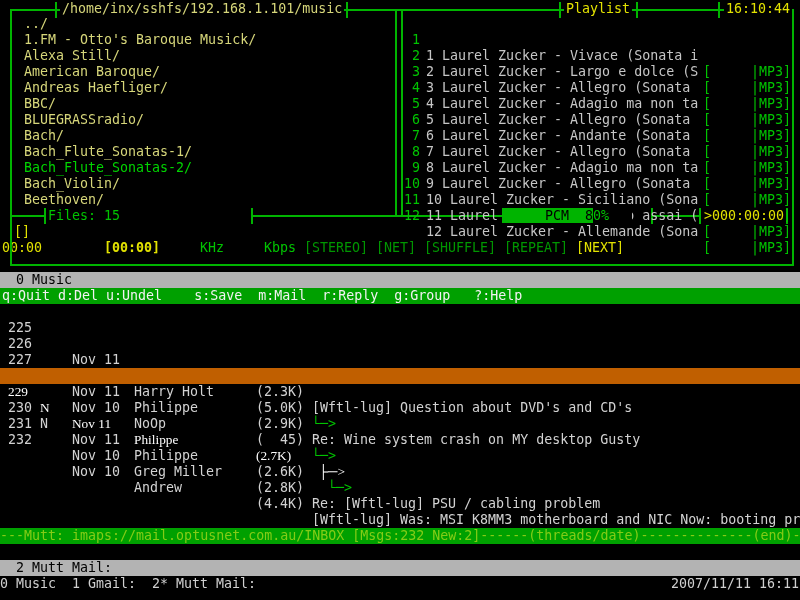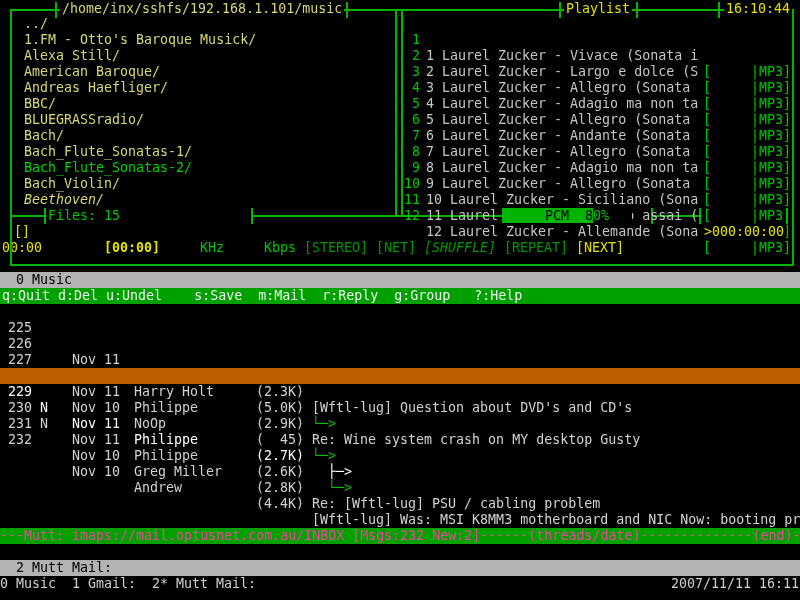--- a/index.html
+++ b/index.html
@@ -12,40 +12,40 @@
   .tick{position:absolute;width:2px;height:16px;background:var(--border_green);z-index:2;}
   .c-green{color:var(--green);}
   .c-dim{color:var(--dim_green);}
   .c-pale{color:var(--pale_yellow);}
   .c-yel{color:var(--yellow);}
   .bar{position:absolute;left:0;width:800px;height:16px;}
   .capbar{background:var(--caption_bg);}
   .greenbar{background:var(--statusbar_bg);}
   .captext{color:#000;}
   .helptext{color:#f2f2f2;}
-  .statustext{color:#ec4899;}
+  .statustext{color:#84cc16;}
   .tasktext{color:var(--taskbar_fg);}
   .dir-item{left:24px;color:var(--pale_yellow);z-index:2;}
   .dir-item.selected{color:var(--selected_dir);}
   .pl-item{left:0;width:800px;height:16px;z-index:2;}
   .pl-num{position:absolute;left:404px;width:16px;text-align:right;color:var(--green);white-space:pre;}
   .pl-title{position:absolute;left:426px;color:var(--track_text);white-space:pre;}
   .pl-tag{position:absolute;left:703px;color:var(--green);white-space:pre;}
   .msg-row{left:0;width:800px;height:16px;z-index:2;}
   .msg-row span{position:absolute;white-space:pre;color:var(--mutt_text);}
   .m-num{left:8px;}
   .m-flag{left:40px;}
   .m-date{left:72px;}
   .m-from{left:134px;}
   .m-size{left:256px;}
   .m-subj{left:312px;}
   .m-subj .m-tree{position:static;color:var(--green);}
   .m-subj .m-text{position:static;}
   .msg-row.selected{background:var(--selected_bg);}
-  .msg-row.selected span, .msg-row.selected .m-tree{color:var(--selected_fg);}
+  .msg-row.selected span, .msg-row.selected .m-tree{color:var(--selected_fg);font-family:Liberation Serif, serif;}
   #mixer{position:absolute;left:502px;top:208px;width:130px;height:15px;background:#000;z-index:3;}
   #mixer-fill{position:absolute;left:0;top:0;width:91px;height:15px;background:var(--border_green);}
   #mixer-label-filled{position:absolute;left:43px;top:0;color:#000;white-space:pre;}
   #mixer-label-rest{position:absolute;left:91px;top:0;color:var(--green);white-space:pre;}
 </style>
 </head>
 <body>
 
 <div id="screen">
 
@@ -78,21 +78,21 @@
     <div class="t dir-item" style="top: 32px;"><span>1.FM - Otto's Baroque Musick/</span></div>
     <div class="t dir-item" style="top: 48px;"><span>Alexa Still/</span></div>
     <div class="t dir-item" style="top: 80px;"><span>Andreas Haefliger/</span></div>
     <div class="t dir-item" style="top: 64px;"><span>American Baroque/</span></div>
     <div class="t dir-item" style="top: 96px;"><span>BBC/</span></div>
     <div class="t dir-item" style="top: 112px;"><span>BLUEGRASSradio/</span></div>
     <div class="t dir-item" style="top: 128px;"><span>Bach/</span></div>
     <div class="t dir-item" style="top: 144px;"><span>Bach_Flute_Sonatas-1/</span></div>
     <div class="t dir-item selected" style="top: 160px;"><span>Bach_Flute_Sonatas-2/</span></div>
     <div class="t dir-item" style="top: 176px;"><span>Bach_Violin/</span></div>
-    <div class="t dir-item" style="top: 192px; font-style: italic;"><span>Beethoven/</span></div>
+    <div class="t dir-item" style="top: 192px;"><span>Beethoven/</span></div>
 
   <div class="t pl-item" style="top: 16px;">
       <span class="pl-num"> 1</span>
       <span class="pl-title">1 Laurel Zucker - Vivace (Sonata i</span>
       <span class="pl-tag">[     |MP3]</span>
     </div>
     <div class="t pl-item" style="top: 32px;">
       <span class="pl-num"> 2</span>
       <span class="pl-title">2 Laurel Zucker - Largo e dolce (S</span>
       <span class="pl-tag">[     |MP3]</span>
@@ -149,31 +149,31 @@
     </div>
 
   <div class="t ontop c-green" style="left:46px;top:208px;">Files: 15</div>
 
   <div id="mixer">
     <div id="mixer-fill"></div>
     <span class="t" id="mixer-label-filled">PCM  8</span>
     <span class="t" id="mixer-label-rest">0%</span>
   </div>
 
-  <div class="t ontop c-yel" style="left:702px;top:224px;">&gt;000:00:00</div>
+  <div class="t ontop c-yel" style="left:702px;top:208px;">&gt;000:00:00</div>
 
   <div class="t c-yel" style="left:14px;top:224px;">[]</div>
 
   <div class="t c-yel" style="left:2px;top:240px;">00:00</div>
   <div class="t c-yel" style="left:104px;top:240px;font-weight:bold;">[00:00]</div>
   <div class="t c-green" style="left:200px;top:240px;">KHz</div>
   <div class="t c-green" style="left:264px;top:240px;">Kbps</div>
   <div class="t c-dim" style="left:304px;top:240px;">[STEREO]</div>
   <div class="t c-dim" style="left:376px;top:240px;">[NET]</div>
-  <div class="t c-dim" style="left:424px;top:240px;font-style:italic;">[SHUFFLE]</div>
+  <div class="t c-dim" style="left:424px;top:240px;">[SHUFFLE]</div>
   <div class="t c-dim" style="left:504px;top:240px;">[REPEAT]</div>
   <div class="t c-yel" style="left:576px;top:240px;">[NEXT]</div>
 
   <div class="bar capbar" style="top:272px;"></div>
   <div class="t captext" style="left:16px;top:272px;">0 Music</div>
 
   <div class="bar greenbar" style="top:288px;"></div>
   <div class="t helptext" style="left:2px;top:288px;">q:Quit d:Del u:Undel    s:Save  m:Mail  r:Reply  g:Group   ?:Help</div>
 
   <div class="t msg-row" style="top: 304px;">

